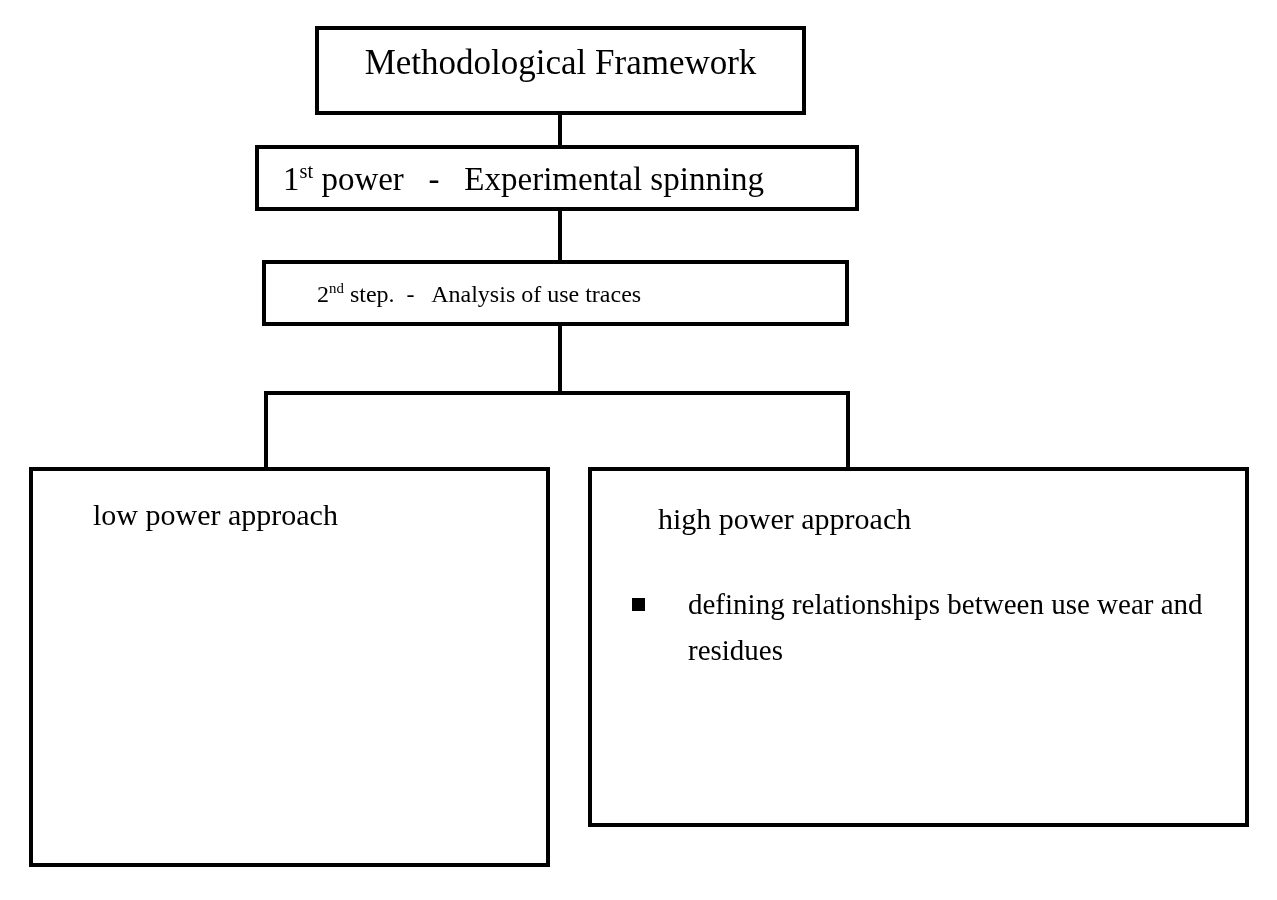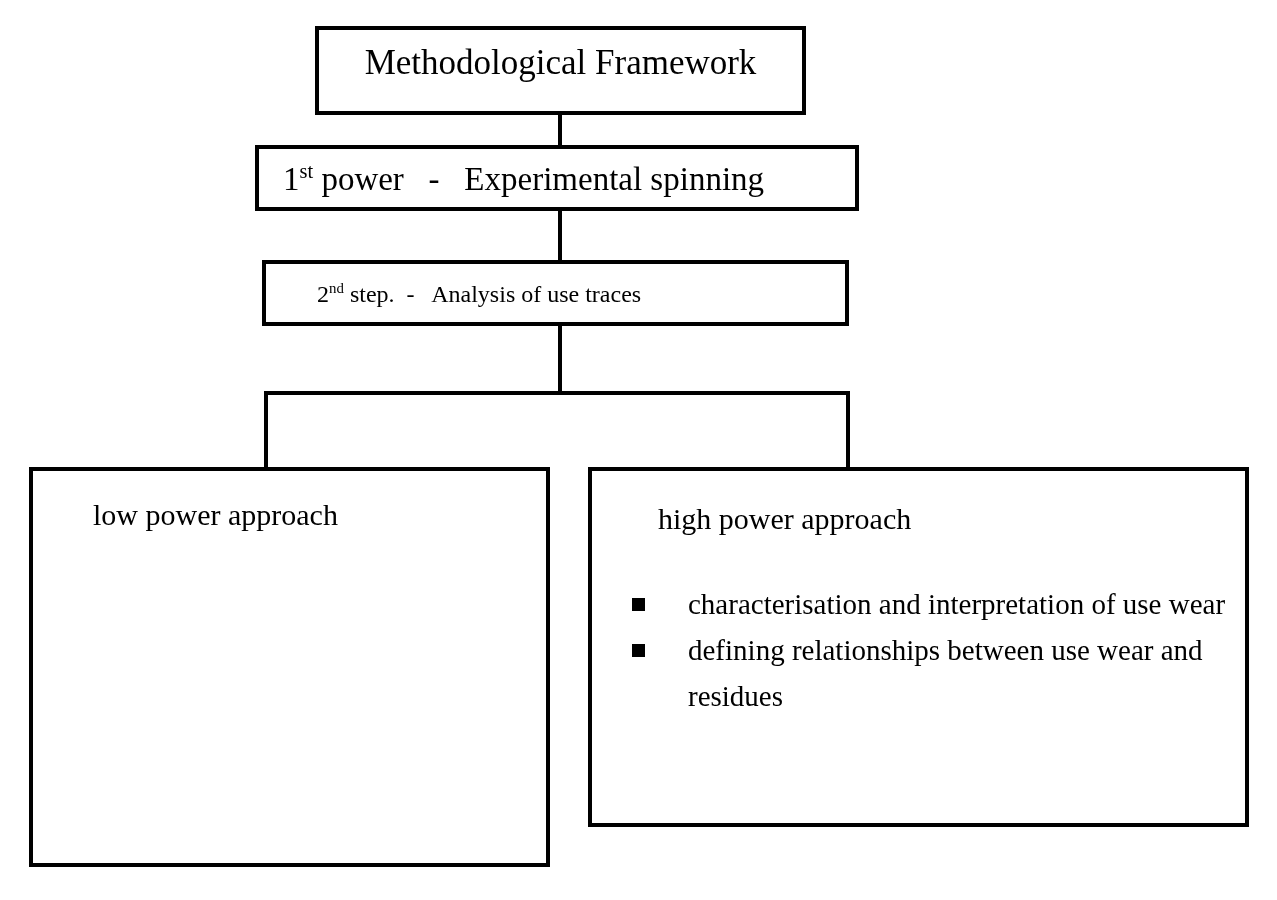--- a/index.html
+++ b/index.html
@@ -153,21 +153,20 @@
 
   <div class="node" id="box-low">
     <div class="panel-heading">low power approach</div>
   </div>
 
   <div class="node" id="box-high">
     <div class="panel-heading">high power approach</div>
     <ul class="bullet-list">
       <li class="bullet-item">
         <span class="bullet-marker"></span>
-        <span>characterisation and interpretation of  use wear</span>
       </li>
       <li class="bullet-item">
         <span class="bullet-marker"></span>
       </li>
       <li class="bullet-item">
         <span class="bullet-marker"></span>
         <span>defining relationships between use wear and residues</span>
       </li>
     </ul>
   </div>

